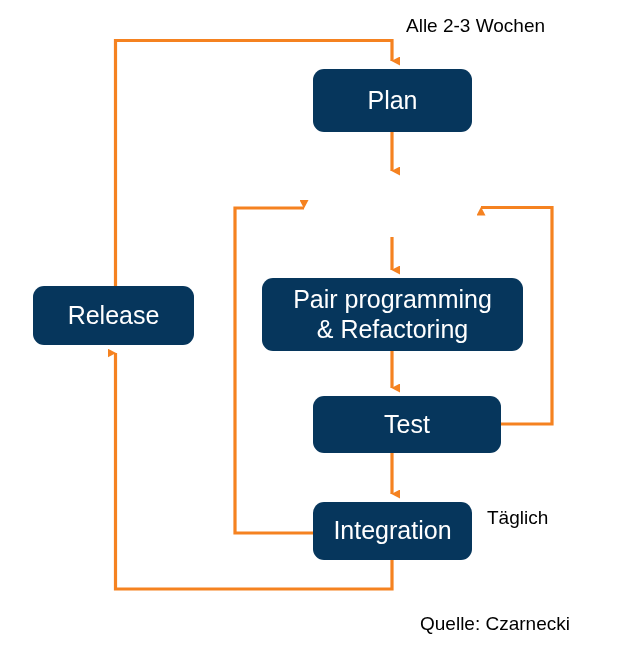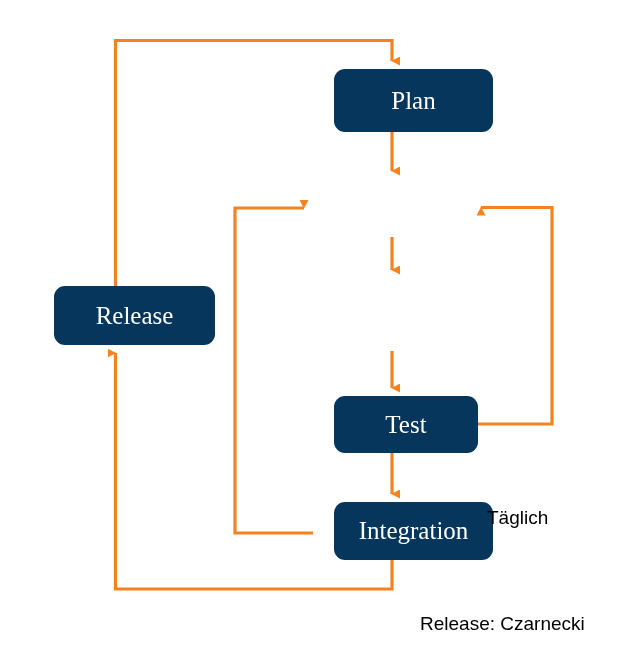--- a/index.html
+++ b/index.html
@@ -27,49 +27,48 @@
   }
   .node {
     position: absolute;
     background: #06365c;
     border-radius: 11px;
     color: #ffffff;
     display: flex;
     align-items: center;
     justify-content: center;
     text-align: center;
-    font-family: Liberation Serif, serif;
+    font-family: Liberation Sans, sans-serif;
     font-size: 25px;
     font-weight: 400;
     line-height: 1.18;
     letter-spacing: 0px;
     box-sizing: border-box;
     z-index: 3;
     user-select: none;
-    margin-left: 21px;
   }
   .node-label {
     display: block;
     white-space: pre-line;
     padding: 0 6px;
   }
   .caption {
     position: absolute;
     color: #000000;
     font-family: "Liberation Sans", sans-serif;
     font-size: 19px;
     font-weight: 400;
     white-space: nowrap;
     z-index: 4;
   }
   
   #node-plan        { left: 313px; top: 69px;  width: 159px; height: 63px; }
   #node-write-tests { left: 312px; top: 179px; width: 161px; height: 58px; }
   #node-pair        { left: 262px; top: 278px; width: 261px; height: 73px; font-size: 25px; }
-  #node-test        { left: 313px; top: 396px; width: 144px; height: 57px; }
+  #node-test        { left: 313px; top: 396px; width: 188px; height: 57px; }
   #node-integration { left: 313px; top: 502px; width: 159px; height: 58px; text-align: right; }
   #node-release     { left: 33px;  top: 286px; width: 161px; height: 59px; }
   
   #caption-iteration { left: 406px; top: 15px;  }
   #caption-daily     { left: 487px; top: 507px; }
   #caption-source    { left: 420px; top: 613px; }
 </style>
 </head>
 <body>
 
@@ -109,29 +108,34 @@
 
       <path d="M392,560 L392,589 L115.5,589 L115.5,353" marker-end="url(#arrow-up)"></path>
     </g>
   </svg>
 
   <div class="node" id="node-plan">
     <span class="node-label">Plan</span>
   </div>
 
 
+  <div class="node" id="node-pair">
+    <span class="node-label">Pair programming
+&amp; Refactoring</span>
+  </div>
 
   <div class="node" id="node-test">
     <span class="node-label">Test</span>
   </div>
 
   <div class="node" id="node-integration">
     <span class="node-label">Integration</span>
   </div>
 
   <div class="node" id="node-release">
     <span class="node-label">Release</span>
   </div>
 
+  <div class="caption" id="caption-iteration">Alle 2-3 Wochen</div>
   <div class="caption" id="caption-daily">Täglich</div>
-  <div class="caption" id="caption-source">Release: Czarnecki</div>
+  <div class="caption" id="caption-source">Quelle: Czarnecki</div>
 
 </div>
 
 </body></html>

